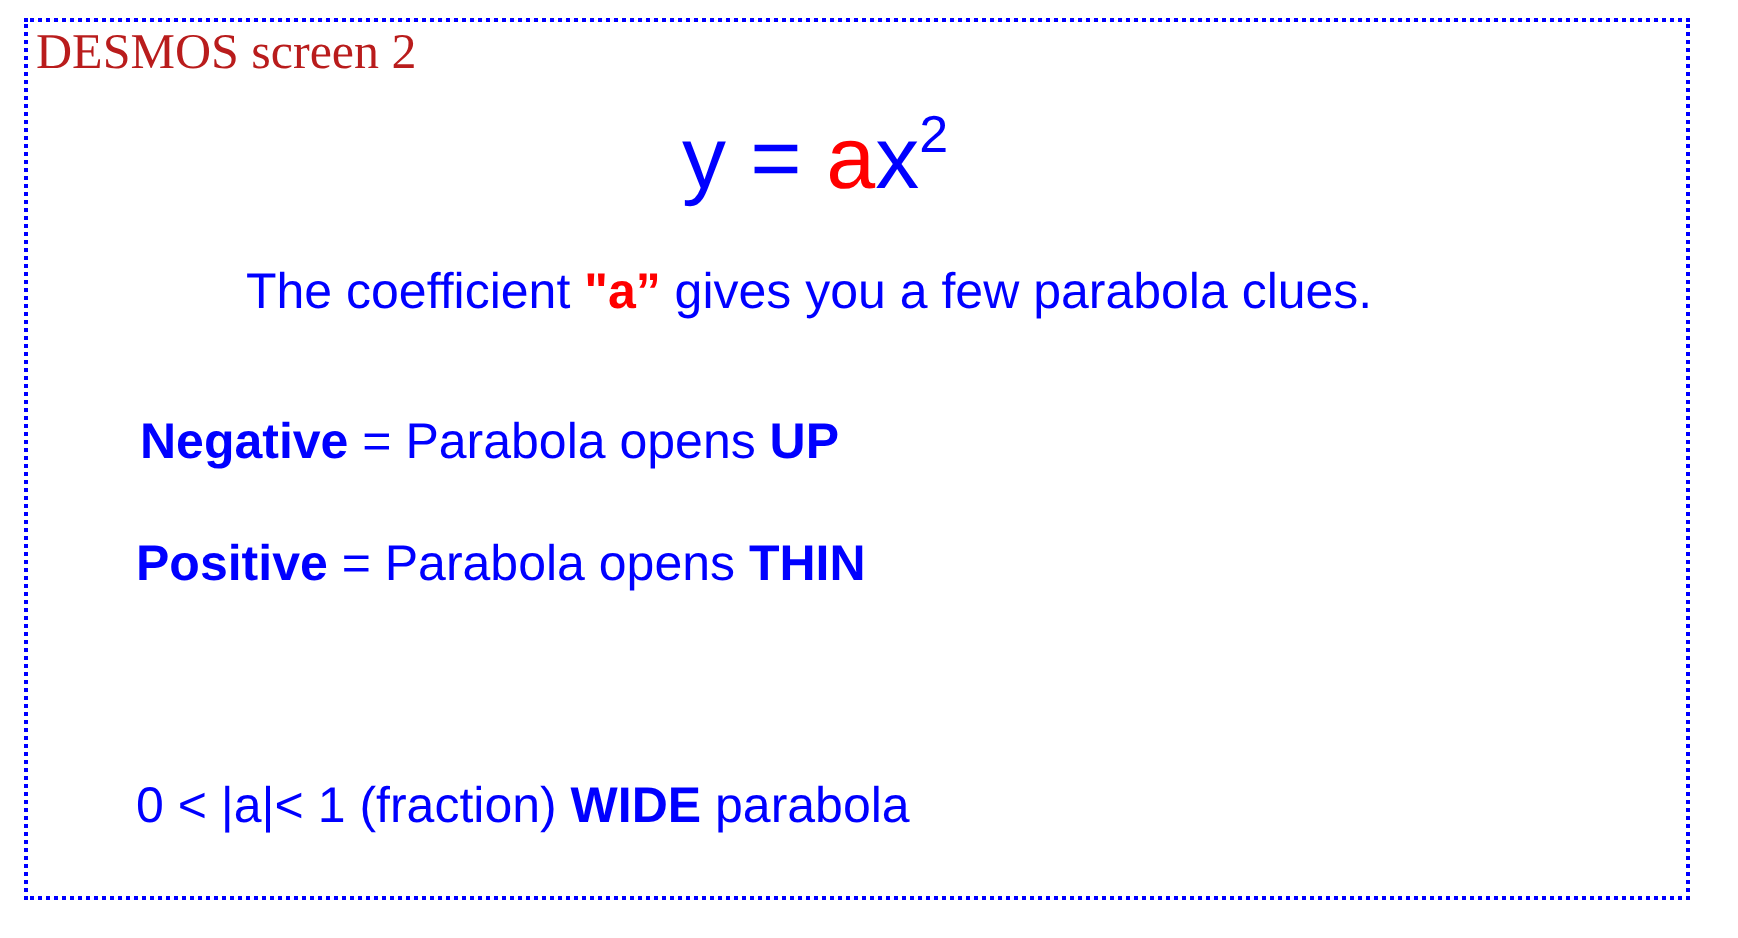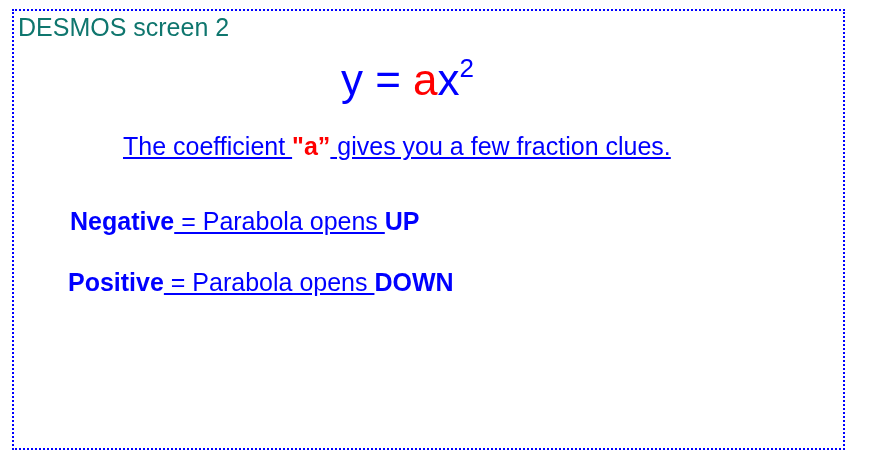--- a/index.html
+++ b/index.html
@@ -40,22 +40,23 @@
   .red    { color: #ff0000; }
   .b      { font-weight: bold; }
 
   
   #title-line {
     position: absolute;
     left: 18px;
     top: 13px;
     font-size: 25px;
     line-height: 28px;
-    color: #0f766e;
+    color: #b91c1c;
     white-space: nowrap;
+    font-family: Liberation Serif, serif;
   }
 
   
   #equation-line {
     position: absolute;
     left: 0;
     top: 55px;
     width: 709px;
     text-align: center;
     font-size: 44px;
@@ -80,42 +81,45 @@
     color: #0000ff;
     white-space: nowrap;
   }
 
   #line-coefficient { left: 123px; top: 131px; }
   #line-positive    { left: 70px;  top: 206px; }
   #line-negative    { left: 68px;  top: 267px; }
   #line-thin        { left: 62px;  top: 326px; }
   #line-wide        { left: 68px;  top: 388px; }
 
-  .sp { white-space: pre; text-decoration: underline; }
+  .sp { white-space: pre; }
 </style>
 </head>
 <body>
 
 <div id="slide">
 
   <div id="frame"></div>
 
   <div id="title-line">DESMOS screen 2</div>
 
   <div id="equation-line">
     <span class="blue">y = </span><span class="red">a</span><span class="blue">x</span><span class="blue sup">2</span>
   </div>
 
   <div class="body-line" id="line-coefficient">
-    <span class="blue sp">The coefficient </span><span class="red b">"</span><span class="red b">a</span><span class="red b">”</span><span class="blue sp"> gives you a few fraction clues.</span>
+    <span class="blue sp">The coefficient </span><span class="red b">"</span><span class="red b">a</span><span class="red b">”</span><span class="blue sp"> gives you a few parabola clues.</span>
   </div>
 
   <div class="body-line" id="line-positive">
     <span class="blue b">Negative</span><span class="blue sp"> = Parabola opens </span><span class="blue b">UP</span>
   </div>
 
   <div class="body-line" id="line-negative">
-    <span class="blue b">Positive</span><span class="blue sp"> = Parabola opens </span><span class="blue b">DOWN</span>
+    <span class="blue b">Positive</span><span class="blue sp"> = Parabola opens </span><span class="blue b">THIN</span>
   </div>
 
 
+  <div class="body-line" id="line-wide">
+    <span class="blue sp">0 &lt; |a|</span><span class="blue sp">&lt; 1 (fraction) </span><span class="blue b">WIDE</span><span class="blue sp"> parabola</span>
+  </div>
 
 </div>
 
 </body></html>

